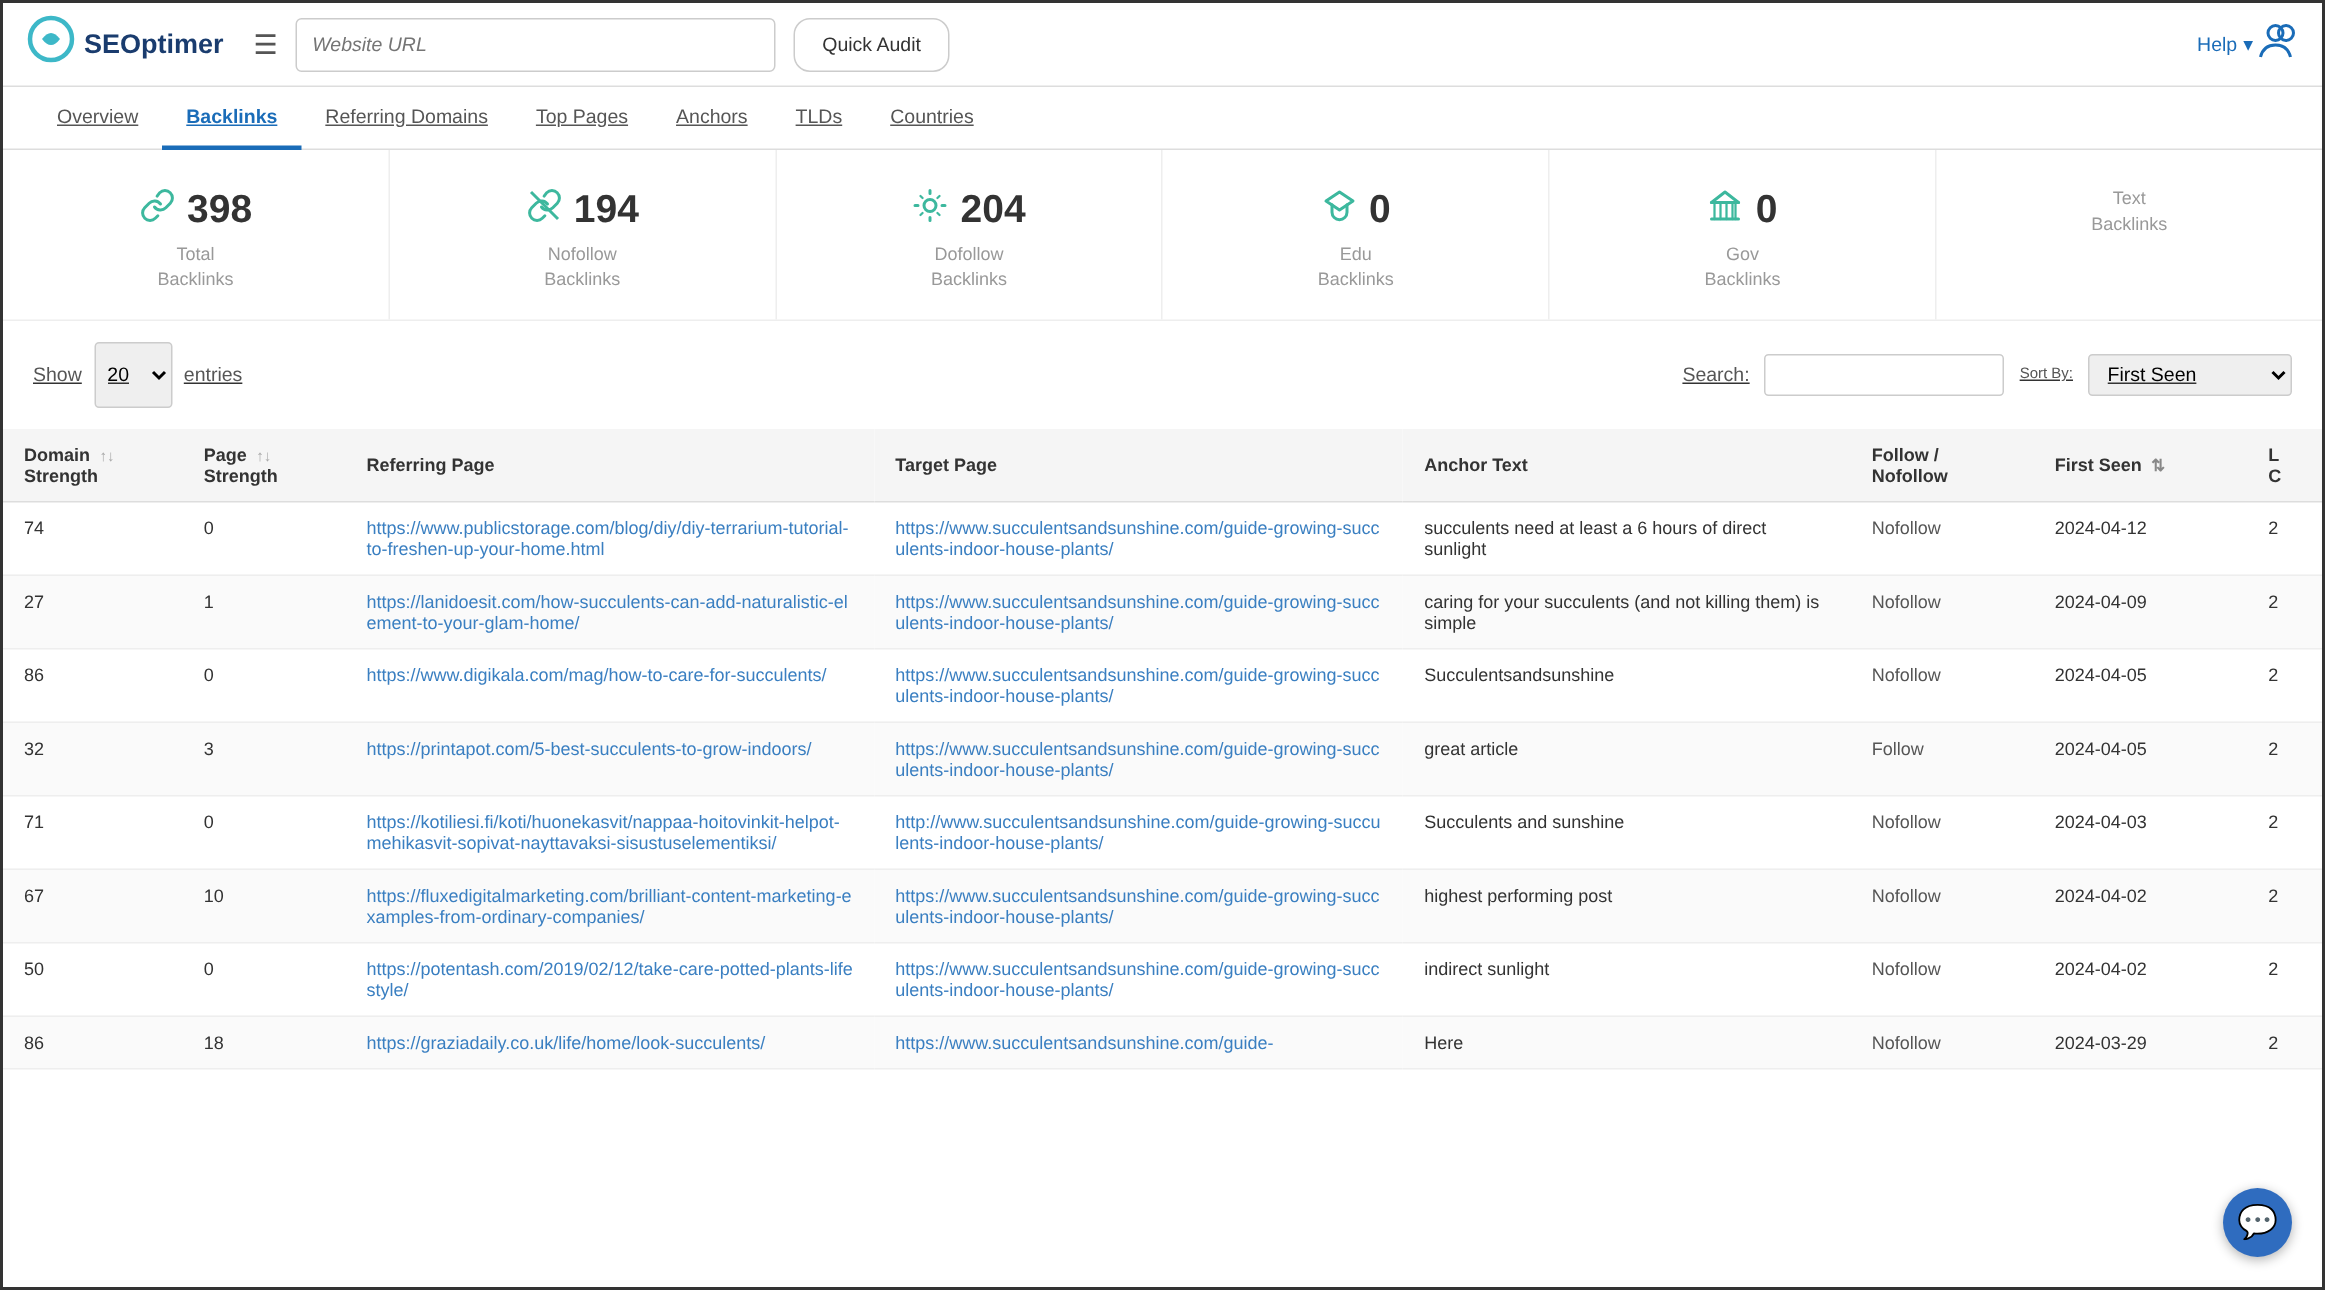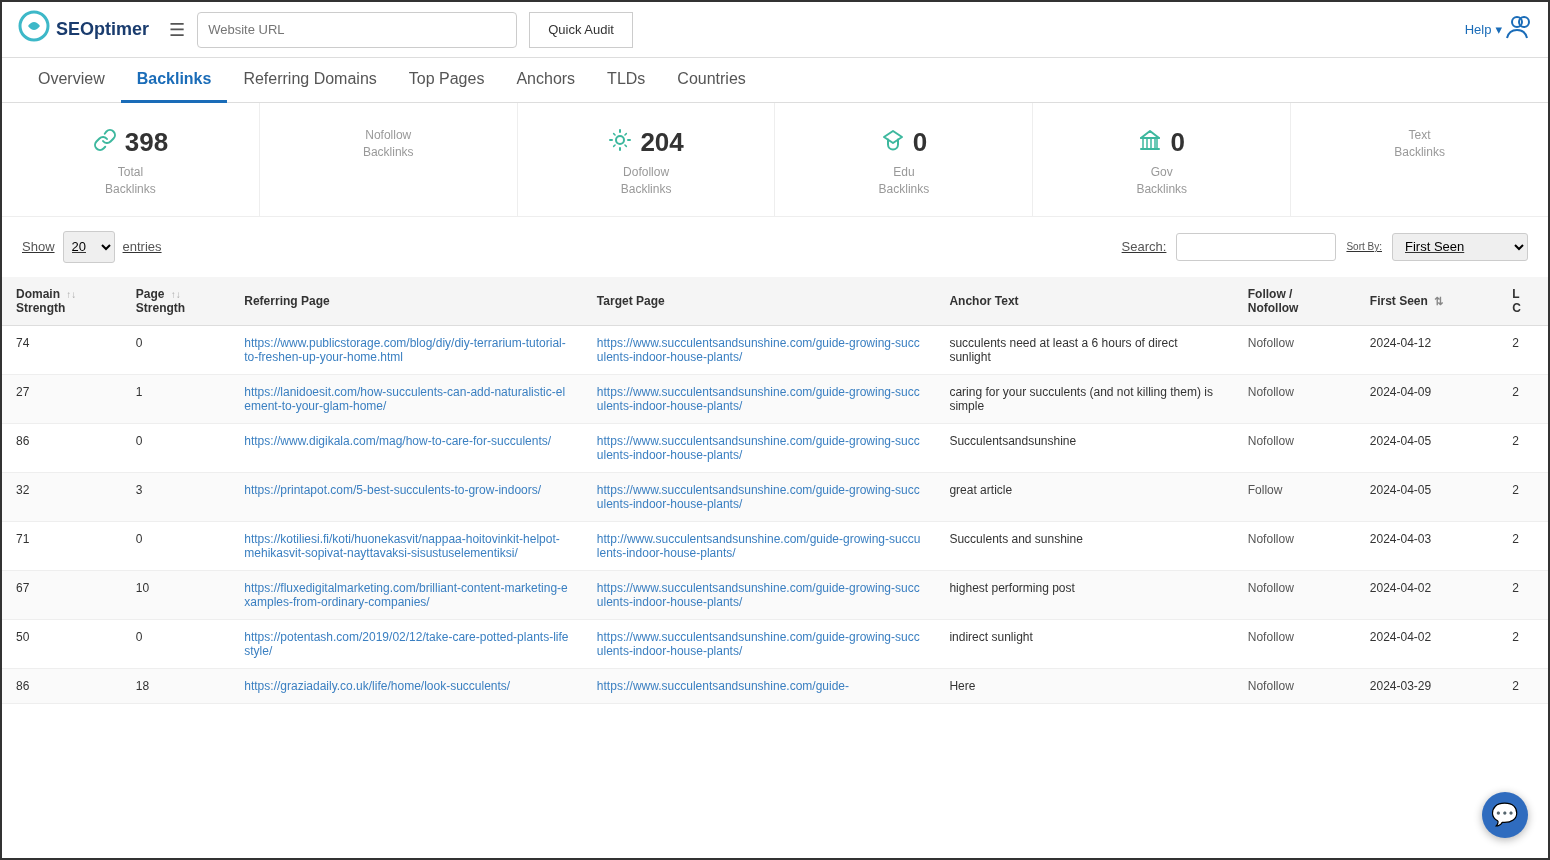--- a/index.html
+++ b/index.html
@@ -35,27 +35,28 @@
     }
     .url-input {
       flex: 0 0 320px;
       height: 36px;
       border: 1px solid #ccc;
       border-radius: 4px;
       padding: 0 10px;
       font-size: 13px;
       color: #999;
       outline: none;
+      font-style: italic;
     }
     .quick-audit-btn {
       height: 36px;
       padding: 0 18px;
       background: #fff;
       border: 1px solid #ccc;
-      border-radius: 0;
+      border-radius: 11px;
       font-size: 13px;
       cursor: pointer;
       color: #333;
     }
     .header-right {
       margin-left: auto;
       display: flex;
       align-items: center;
     }
     .help-btn {
@@ -74,25 +75,26 @@
 
     
     .nav-tabs {
       display: flex;
       border-bottom: 1px solid #ddd;
       padding: 0 20px;
       gap: 0;
     }
     .nav-tab {
       padding: 12px 16px;
-      font-size: 16px;
+      font-size: 13px;
       cursor: pointer;
       color: #555;
       border-bottom: 3px solid transparent;
       margin-bottom: -1px;
+      text-decoration: underline;
     }
     .nav-tab.active {
       color: #1a6cb8;
       border-bottom: 3px solid #1a6cb8;
       font-weight: bold;
     }
 
     
     .stats-row {
       display: flex;
@@ -119,21 +121,21 @@
     
     .controls-row {
       display: flex;
       align-items: center;
       padding: 14px 20px;
       gap: 8px;
       text-decoration: underline;
     }
     .show-label { color: #555; font-size: 13px; }
     .entries-select {
-      height: 32px;
+      height: 44px;
       border: 1px solid #ccc;
       border-radius: 3px;
       font-size: 13px;
       padding: 0 4px;
     }
     .entries-label { color: #555; font-size: 13px; }
     .controls-right {
       margin-left: auto;
       display: flex;
       align-items: center;
@@ -283,20 +285,30 @@
           <path d="M10 13a5 5 0 007.54.54l3-3a5 5 0 00-7.07-7.07L11.75 5.75" stroke="#3db89e" stroke-width="2" stroke-linecap="round"></path>
           <path d="M14 11a5 5 0 00-7.54-.54l-3 3a5 5 0 007.07 7.07l1.71-1.71" stroke="#3db89e" stroke-width="2" stroke-linecap="round"></path>
         </svg>
       </span>
       <span class="stat-number">398</span>
     </div>
     <div class="stat-label">Total<br>Backlinks</div>
   </div>
 
   <div class="stat-card">
+    <div class="stat-top">
+      <span class="stat-icon">
+        <svg width="24" height="24" viewBox="0 0 24 24" fill="none">
+          <path d="M10 13a5 5 0 007.54.54l3-3a5 5 0 00-7.07-7.07L11.75 5.75" stroke="#3db89e" stroke-width="2" stroke-linecap="round"></path>
+          <path d="M14 11a5 5 0 00-7.54-.54l-3 3a5 5 0 007.07 7.07l1.71-1.71" stroke="#3db89e" stroke-width="2" stroke-linecap="round"></path>
+          <line x1="3" y1="3" x2="21" y2="21" stroke="#3db89e" stroke-width="2"></line>
+        </svg>
+      </span>
+      <span class="stat-number">194</span>
+    </div>
     <div class="stat-label">Nofollow<br>Backlinks</div>
   </div>
 
   <div class="stat-card">
     <div class="stat-top">
       <span class="stat-icon">
         <svg width="24" height="24" viewBox="0 0 24 24" fill="none">
           <circle cx="12" cy="12" r="4" stroke="#3db89e" stroke-width="2"></circle>
           <path d="M12 2v2M12 20v2M2 12h2M20 12h2" stroke="#3db89e" stroke-width="2" stroke-linecap="round"></path>
           <path d="M5.64 5.64l1.41 1.41M16.95 16.95l1.41 1.41M5.64 18.36l1.41-1.41M16.95 7.05l1.41-1.41" stroke="#3db89e" stroke-width="1.5" stroke-linecap="round"></path>

